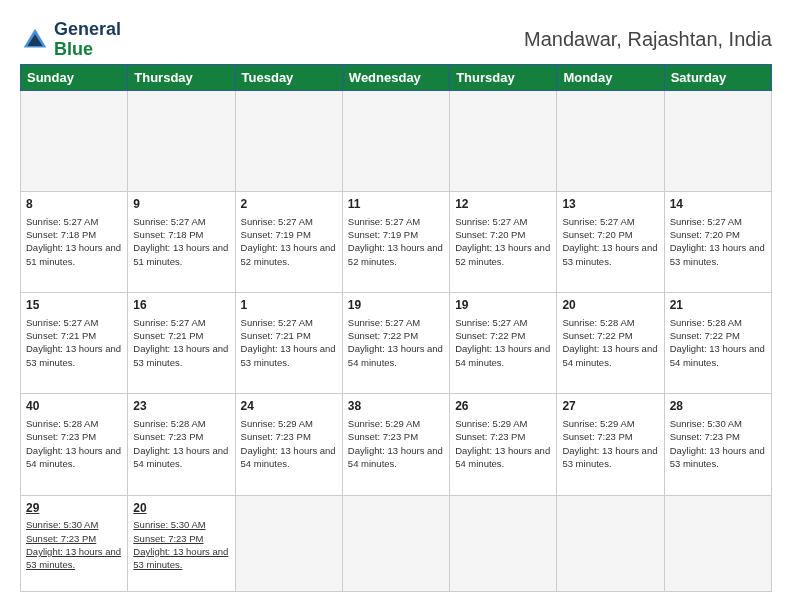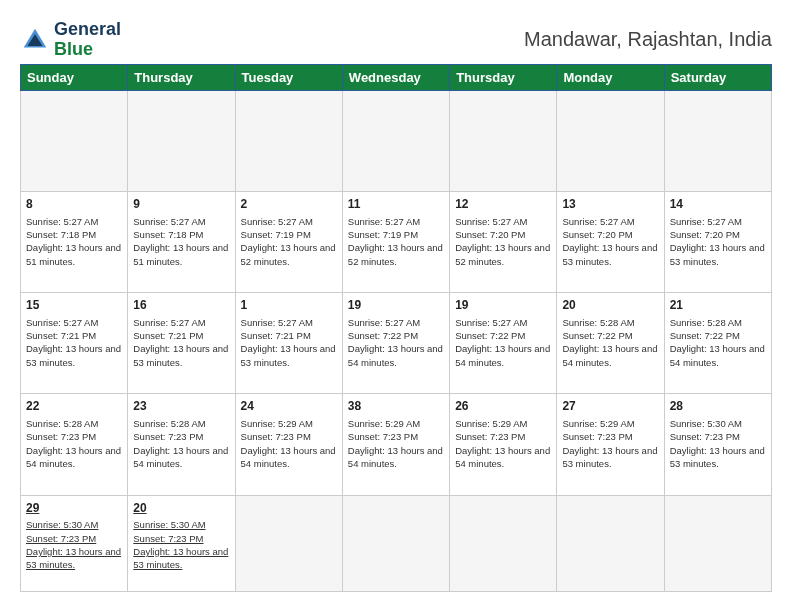--- a/index.html
+++ b/index.html
@@ -220,21 +220,21 @@
       </td>
           <td>
         <span class="day-num">21</span>
         <span>Sunrise: 5:28 AM</span><br>
         <span>Sunset: 7:22 PM</span><br>
         <span>Daylight: 13 hours and 54 minutes.</span>
       </td>
         </tr>
         <tr class="week-row">
           <td>
-        <span class="day-num">22</span>
+        <span class="day-num">40</span>
         <span>Sunrise: 5:28 AM</span><br>
         <span>Sunset: 7:23 PM</span><br>
         <span>Daylight: 13 hours and 54 minutes.</span>
       </td>
           <td>
         <span class="day-num">23</span>
         <span>Sunrise: 5:28 AM</span><br>
         <span>Sunset: 7:23 PM</span><br>
         <span>Daylight: 13 hours and 54 minutes.</span>
       </td>

